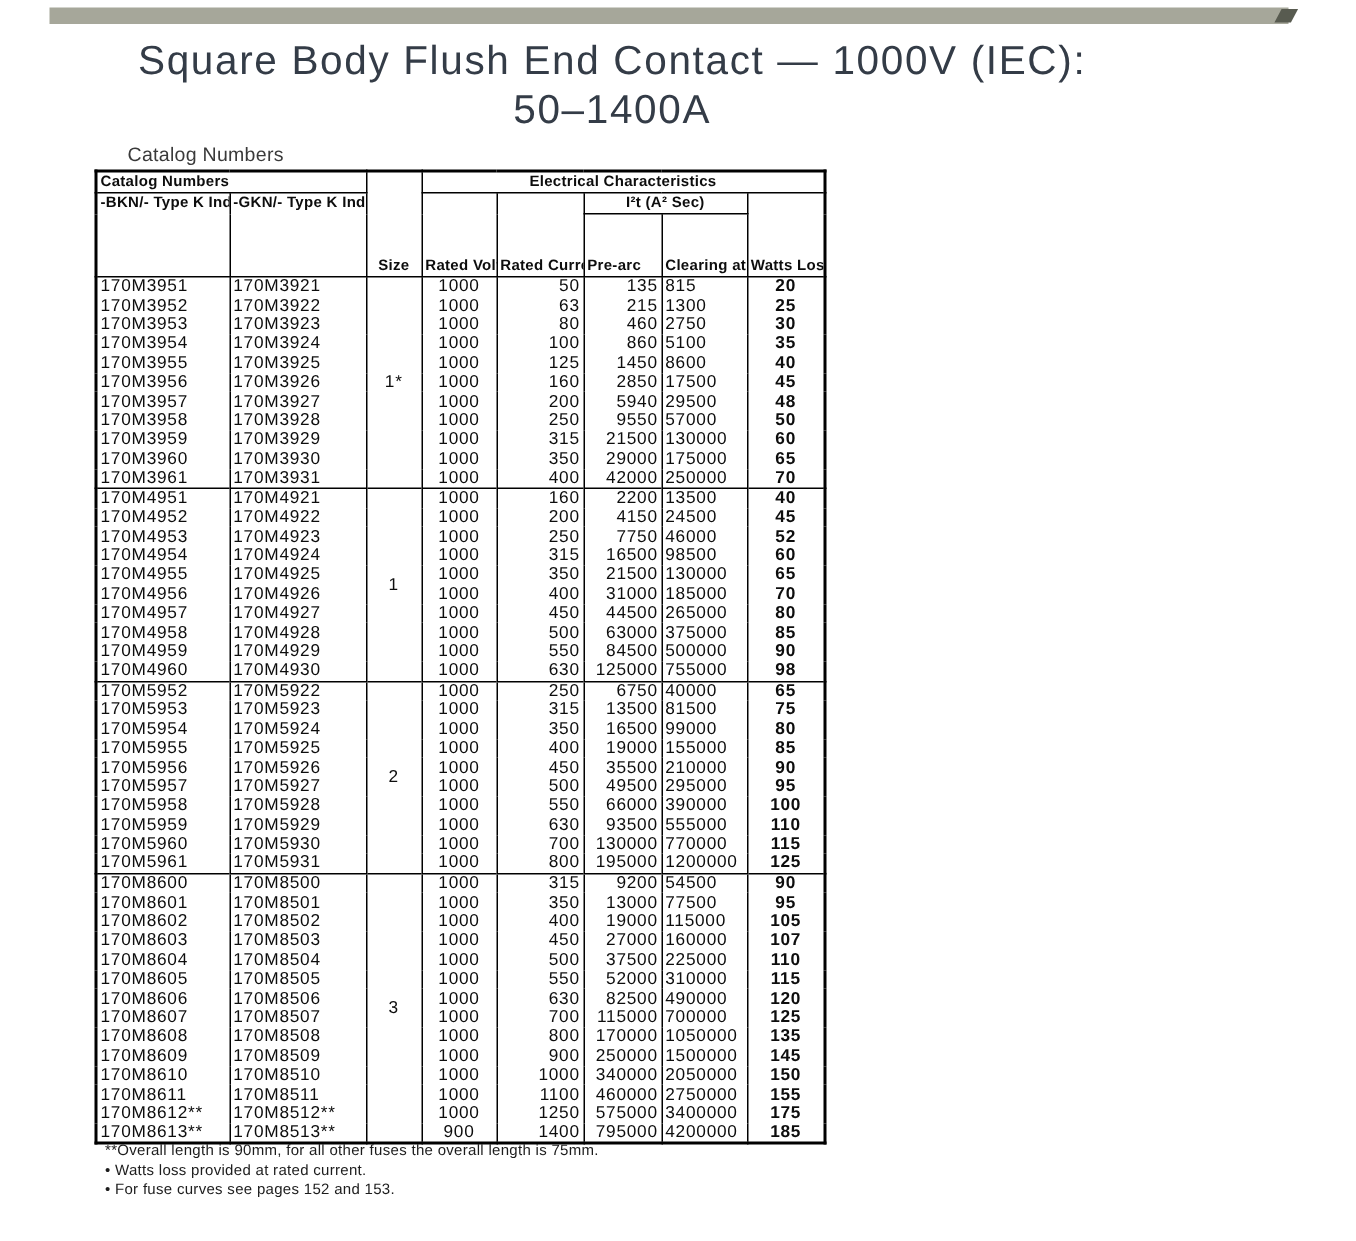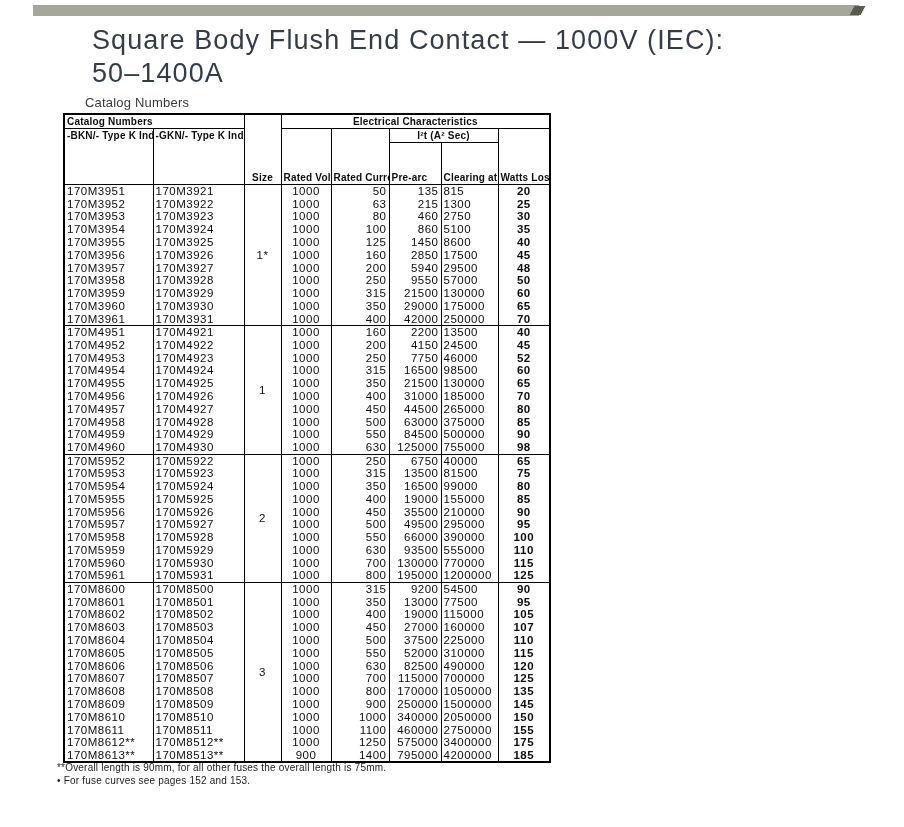--- a/index.html
+++ b/index.html
@@ -63,32 +63,32 @@
   .c-bkn  { text-align:left;  padding-left:3px; }
   .c-gkn  { text-align:left;  padding-left:12px; }
   .c-size { text-align:center; vertical-align:middle; }
   .c-volt { text-align:center; }
   .c-cur  { text-align:right; padding-right:14px; }
   .c-pre  { text-align:right; padding-right:10px; }
   .c-clr  { text-align:left; padding-right:5px; }
   .c-watt { text-align:center;font-weight:bold; }
   
   .footnotes {
-    position:absolute; left:57px; top:761px;
+    position:absolute; left:70px; top:761px;
     font-size:10px; line-height:13.2px; color:#1c1c1c; letter-spacing:0.2px;
   }
 </style>
 </head>
 <body>
 
 <div class="top-bar" style="background: rgb(166, 167, 154);">
   <span class="bar-tip" style="background: rgb(88, 91, 80);"></span>
 </div>
 
-<div class="page-title" style="color: rgb(52, 60, 71);"><span>Square Body Flush End Contact — 1000V (IEC):</span>
+<div class="page-title" style="color: rgb(52, 60, 71); text-align: center;"><span>Square Body Flush End Contact — 1000V (IEC):</span>
 <span>50–1400A</span></div>
 
 <div class="section-label">Catalog Numbers</div>
 
 <table class="catalog-table">
   <colgroup>
     <col style="width:89px">
       <col style="width:91px">
       <col style="width:37px">
     <col style="width:50px">
@@ -542,14 +542,15 @@
         <td class="c-cur">1400</td>
         <td class="c-pre">795000</td>
         <td class="c-clr">4200000</td>
         <td class="c-watt">185</td>
       </tr>
     </tbody>
   </table>
 
 <div class="footnotes">
   <div>**Overall length is 90mm, for all other fuses the overall length is 75mm.</div>
+  <div>• Watts loss provided at rated current.</div>
   <div>• For fuse curves see pages 152 and 153.</div>
 </div>
 
 </body></html>

